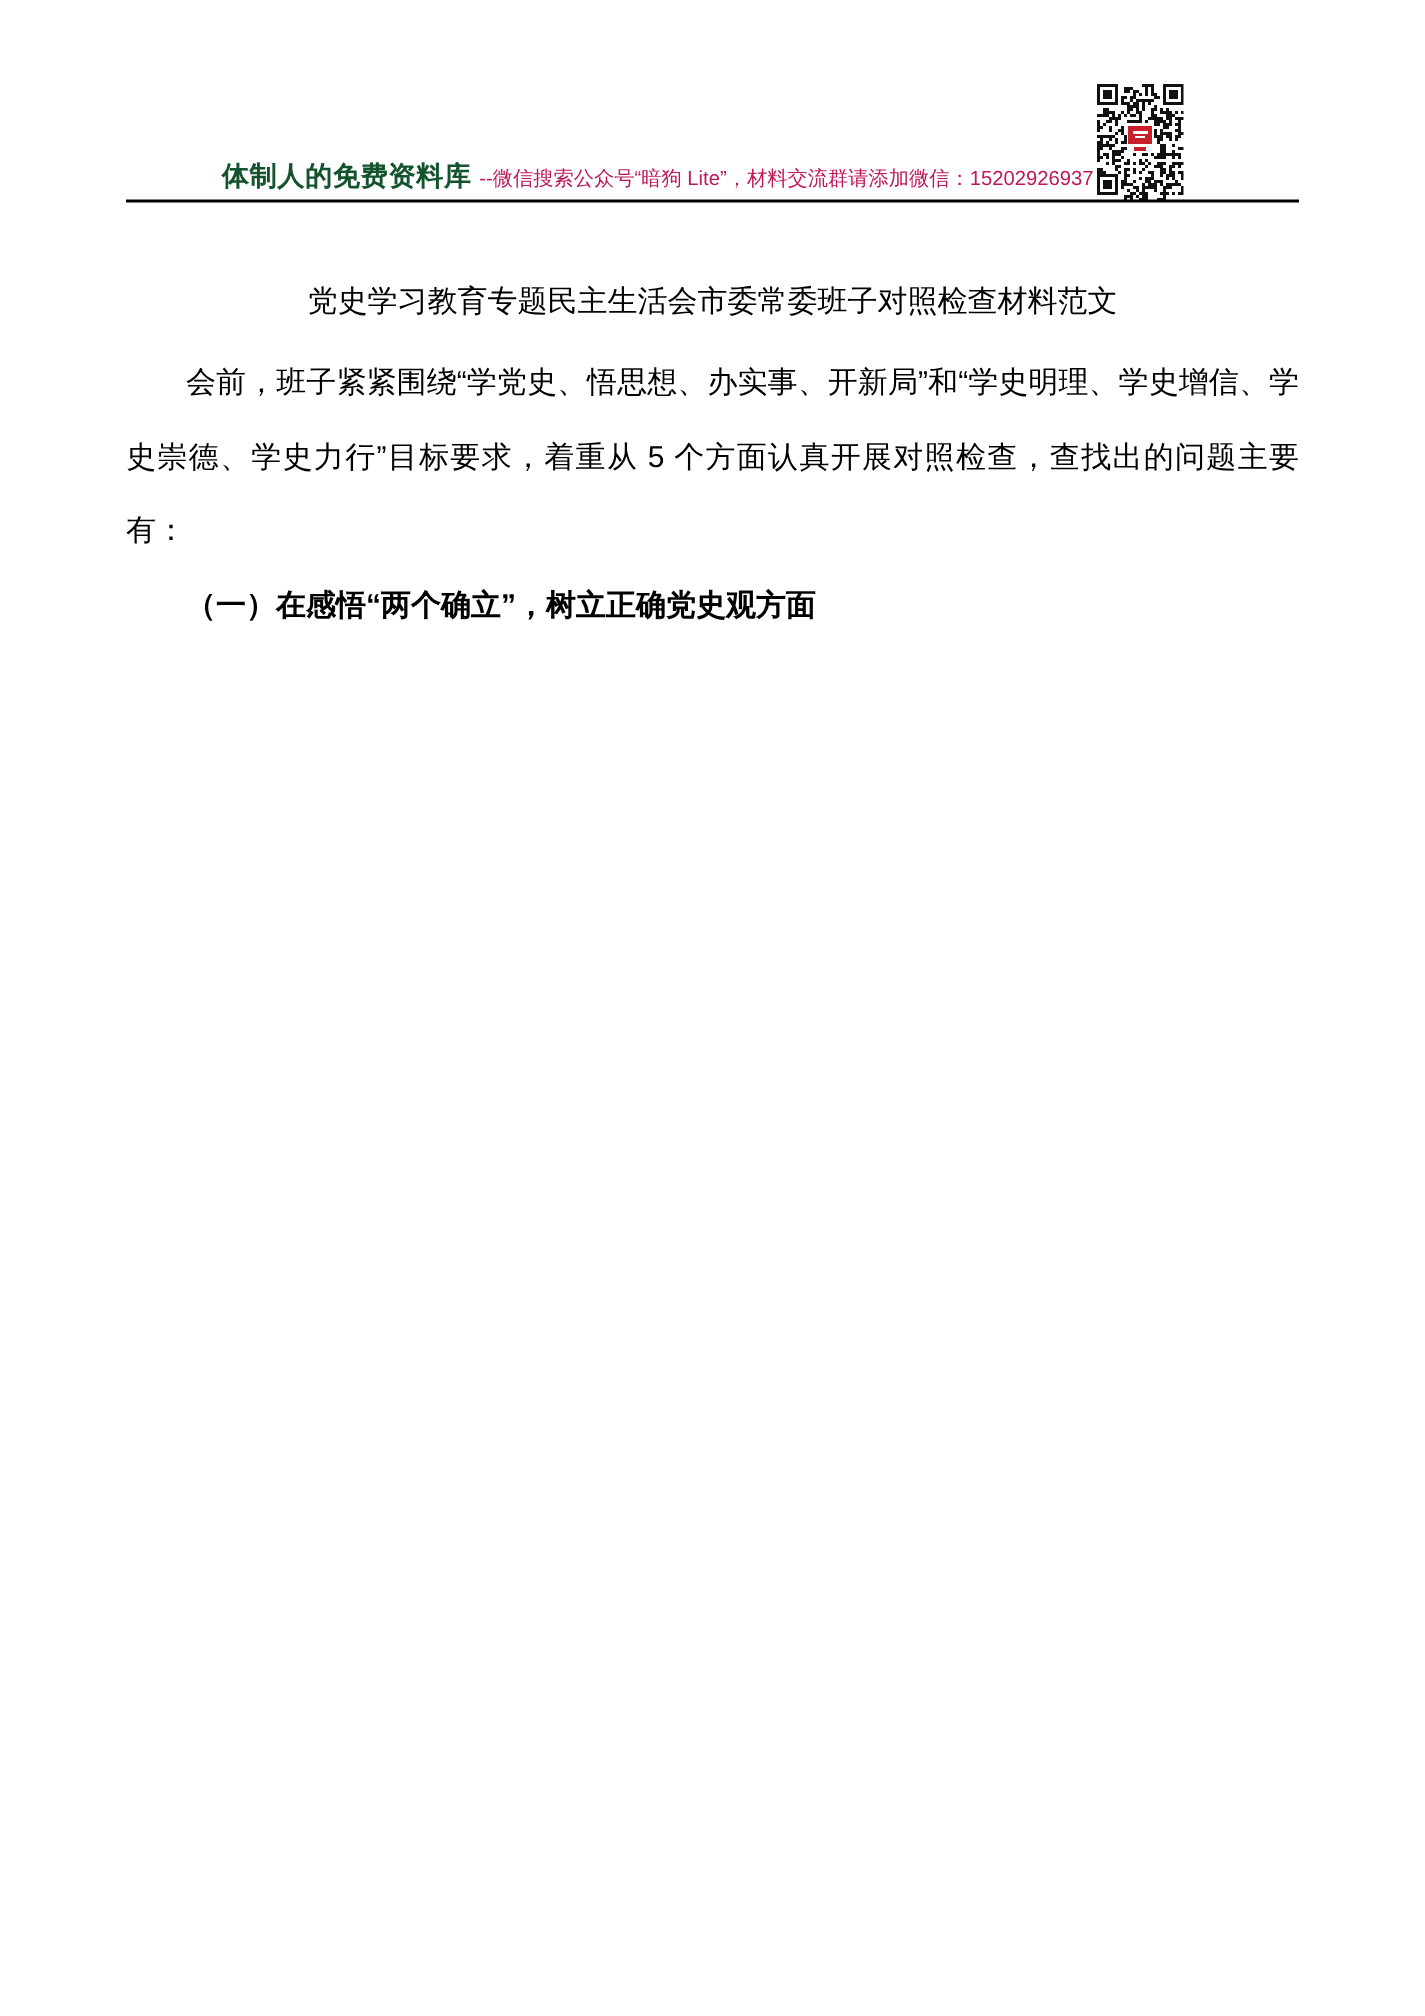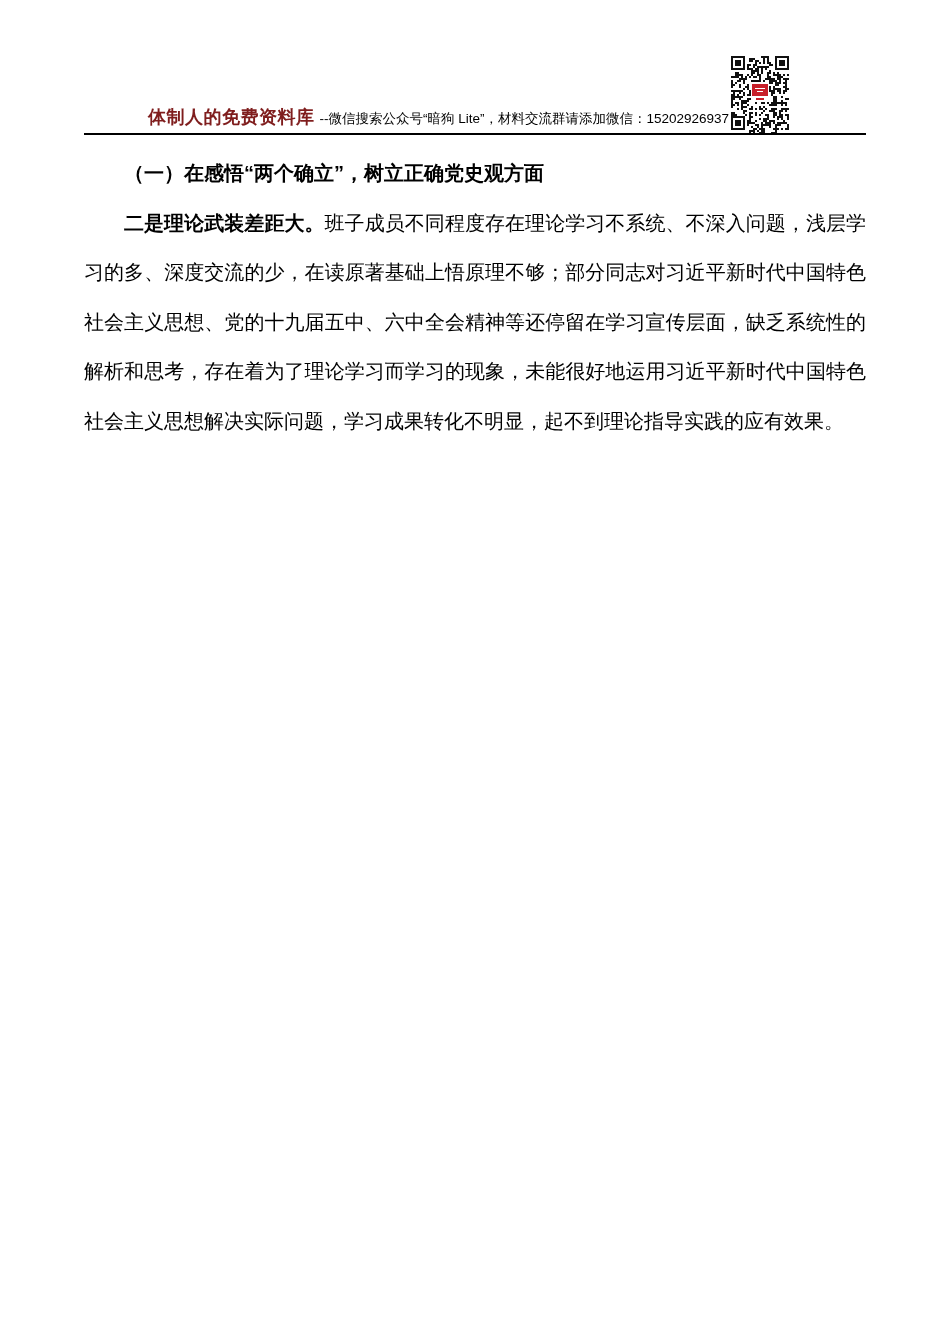--- a/index.html
+++ b/index.html
@@ -8,21 +8,21 @@
     background:#ffffff; overflow:hidden; color:#000;
     font-family:"Liberation Sans","DejaVu Sans",sans-serif;
   }
   
   .header { position:absolute; left:84px; top:0; width:782px; height:133px; }
   .header-row {
     position:absolute; left:64px; bottom:4px;
     white-space:nowrap; display:flex; align-items:baseline;
   }
   .brand { font-size:18px; font-weight:bold; letter-spacing:0.5px; }
-  .note  { font-size:13.5px; color:#000000; margin-left:5px; font-weight:500; }
+  .note  { font-size:13.5px; color:#be185d; margin-left:5px; font-weight:500; }
   .divider { position:absolute; left:84px; top:133px; width:782px; height:2px; background:#000; }
   .qr-wrap { position:absolute; left:731px; top:56px; width:58px; height:78px; }
   .qr-wrap svg { display:block; width:58px; height:78px; }
   
   .content { position:absolute; left:84px; top:135px; width:782px; }
   .title {
     margin:50px 0 0; text-align:center;
     font-size:20px; font-weight:400; line-height:32px;
   }
   .body-text {
@@ -32,21 +32,21 @@
   .body-text p { margin:0; text-indent:2em; }
   .bold { font-weight:bold; }
 </style>
 </head>
 <body>
 
 <div class="page">
 
   <div class="header">
     <div class="header-row">
-      <span class="brand" style="color: #7f1d1d;">体制人的免费资料库</span>
+      <span class="brand" style="color: #14532d;">体制人的免费资料库</span>
       <span class="note">--微信搜索公众号“暗狗 Lite”，材料交流群请添加微信：15202926937</span>
     </div>
   </div>
 
   <div class="qr-wrap">
     <svg id="qr-svg" viewBox="0 0 29 39" preserveAspectRatio="none" shape-rendering="crispEdges">
       <rect x="0" y="0" width="29" height="39" fill="#ffffff"></rect>
       <g id="qr-modules" fill="#111111">
           <rect x="15" y="0" width="1" height="1"></rect>
           <rect x="16" y="0" width="1" height="1"></rect>
@@ -439,20 +439,21 @@
       <rect id="qr-badge" x="10.5" y="14" width="8" height="6" rx="0.6" fill="#c8202a"></rect>
       <rect x="12" y="15.8" width="5" height="0.9" fill="#ffffff"></rect>
       <rect x="12.8" y="17.4" width="3.4" height="0.7" fill="#ffffff"></rect>
       <rect id="qr-badge-sub" x="12.6" y="21" width="3.8" height="1.2" fill="#c8202a"></rect>
     </svg>
   </div>
 
   <div class="divider"></div>
 
   <div class="content">
+    <h1 class="title">党史学习教育专题民主生活会市委常委班子对照检查材料范文</h1>
 
     <div class="body-text">
+      <p>会前，班子紧紧围绕“学党史、悟思想、办实事、开新局”和“学史明理、学史增信、学史崇德、学史力行”目标要求，着重从 5 个方面认真开展对照检查，查找出的问题主要有：</p>
       <p class="bold">（一）在感悟“两个确立”，树立正确党史观方面</p>
-      <p><span class="bold">二是理论武装差距大。</span><span>班子成员不同程度存在理论学习不系统、不深入问题，浅层学习的多、深度交流的少，在读原著基础上悟原理不够；部分同志对习近平新时代中国特色社会主义思想、党的十九届五中、六中全会精神等还停留在学习宣传层面，缺乏系统性的解析和思考，存在着为了理论学习而学习的现象，未能很好地运用习近平新时代中国特色社会主义思想解决实际问题，学习成果转化不明显，起不到理论指导实践的应有效果。</span></p>
     </div>
   </div>
 
 </div>
 
 </body></html>

